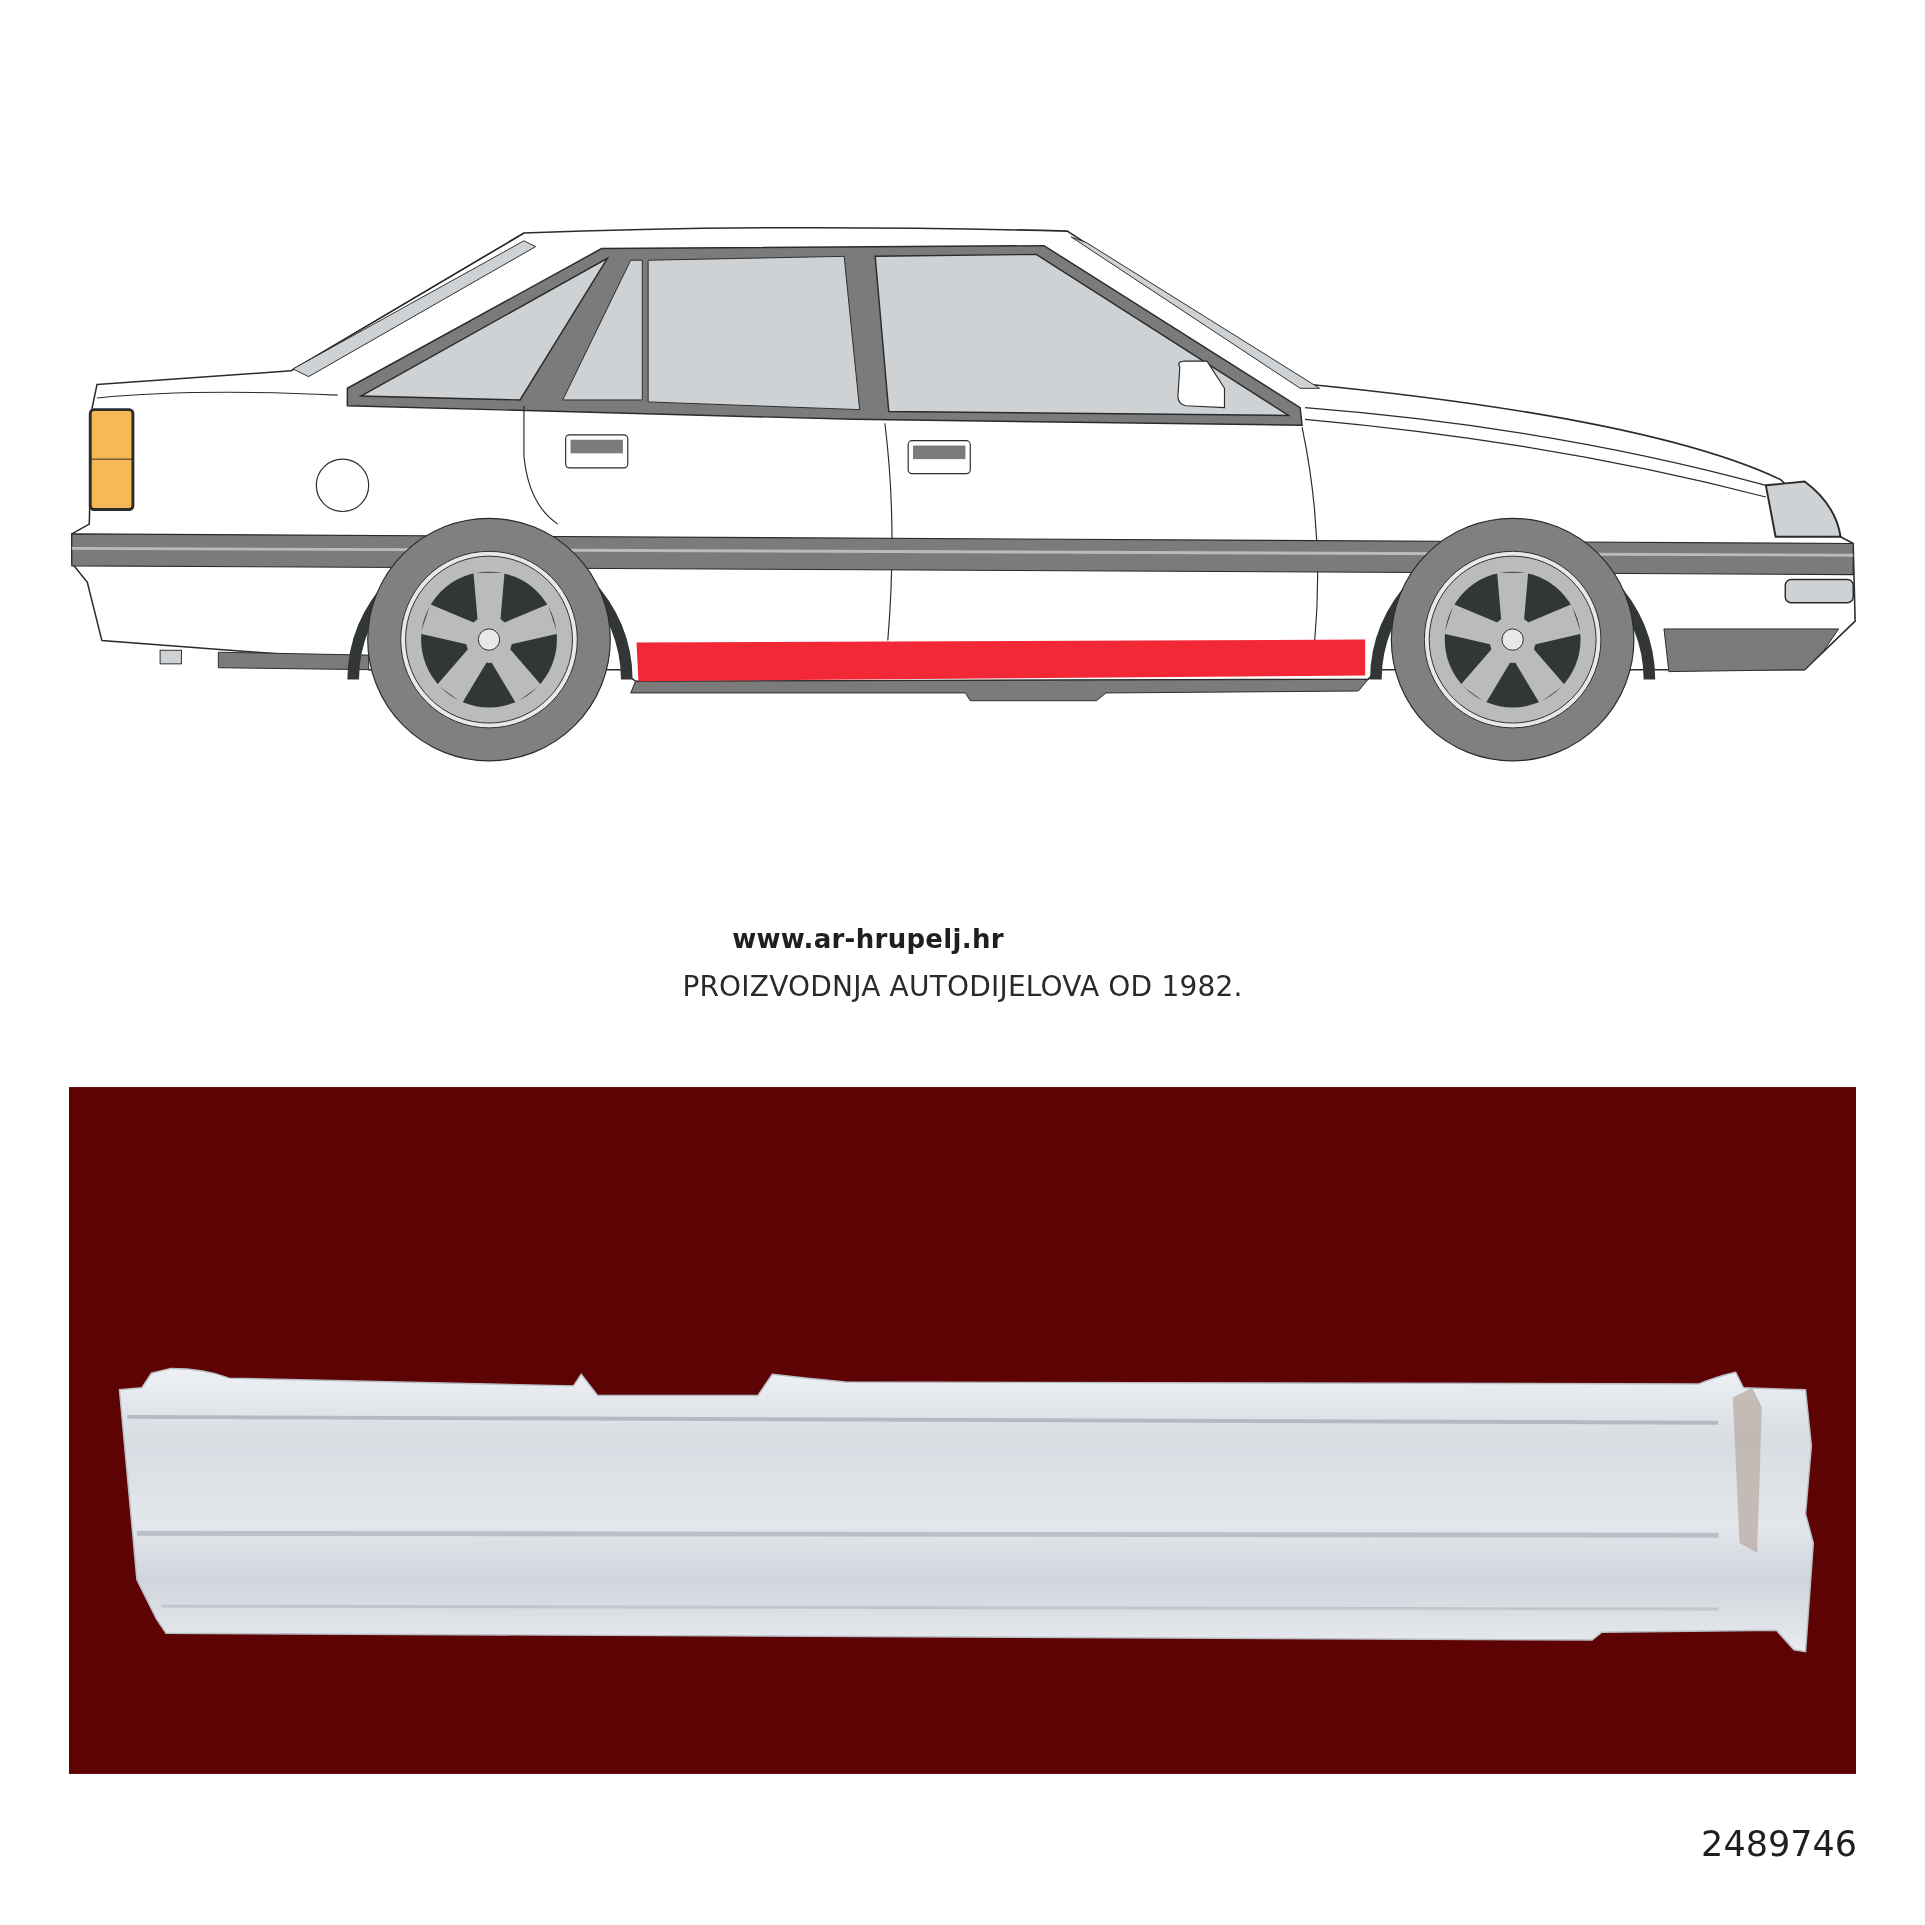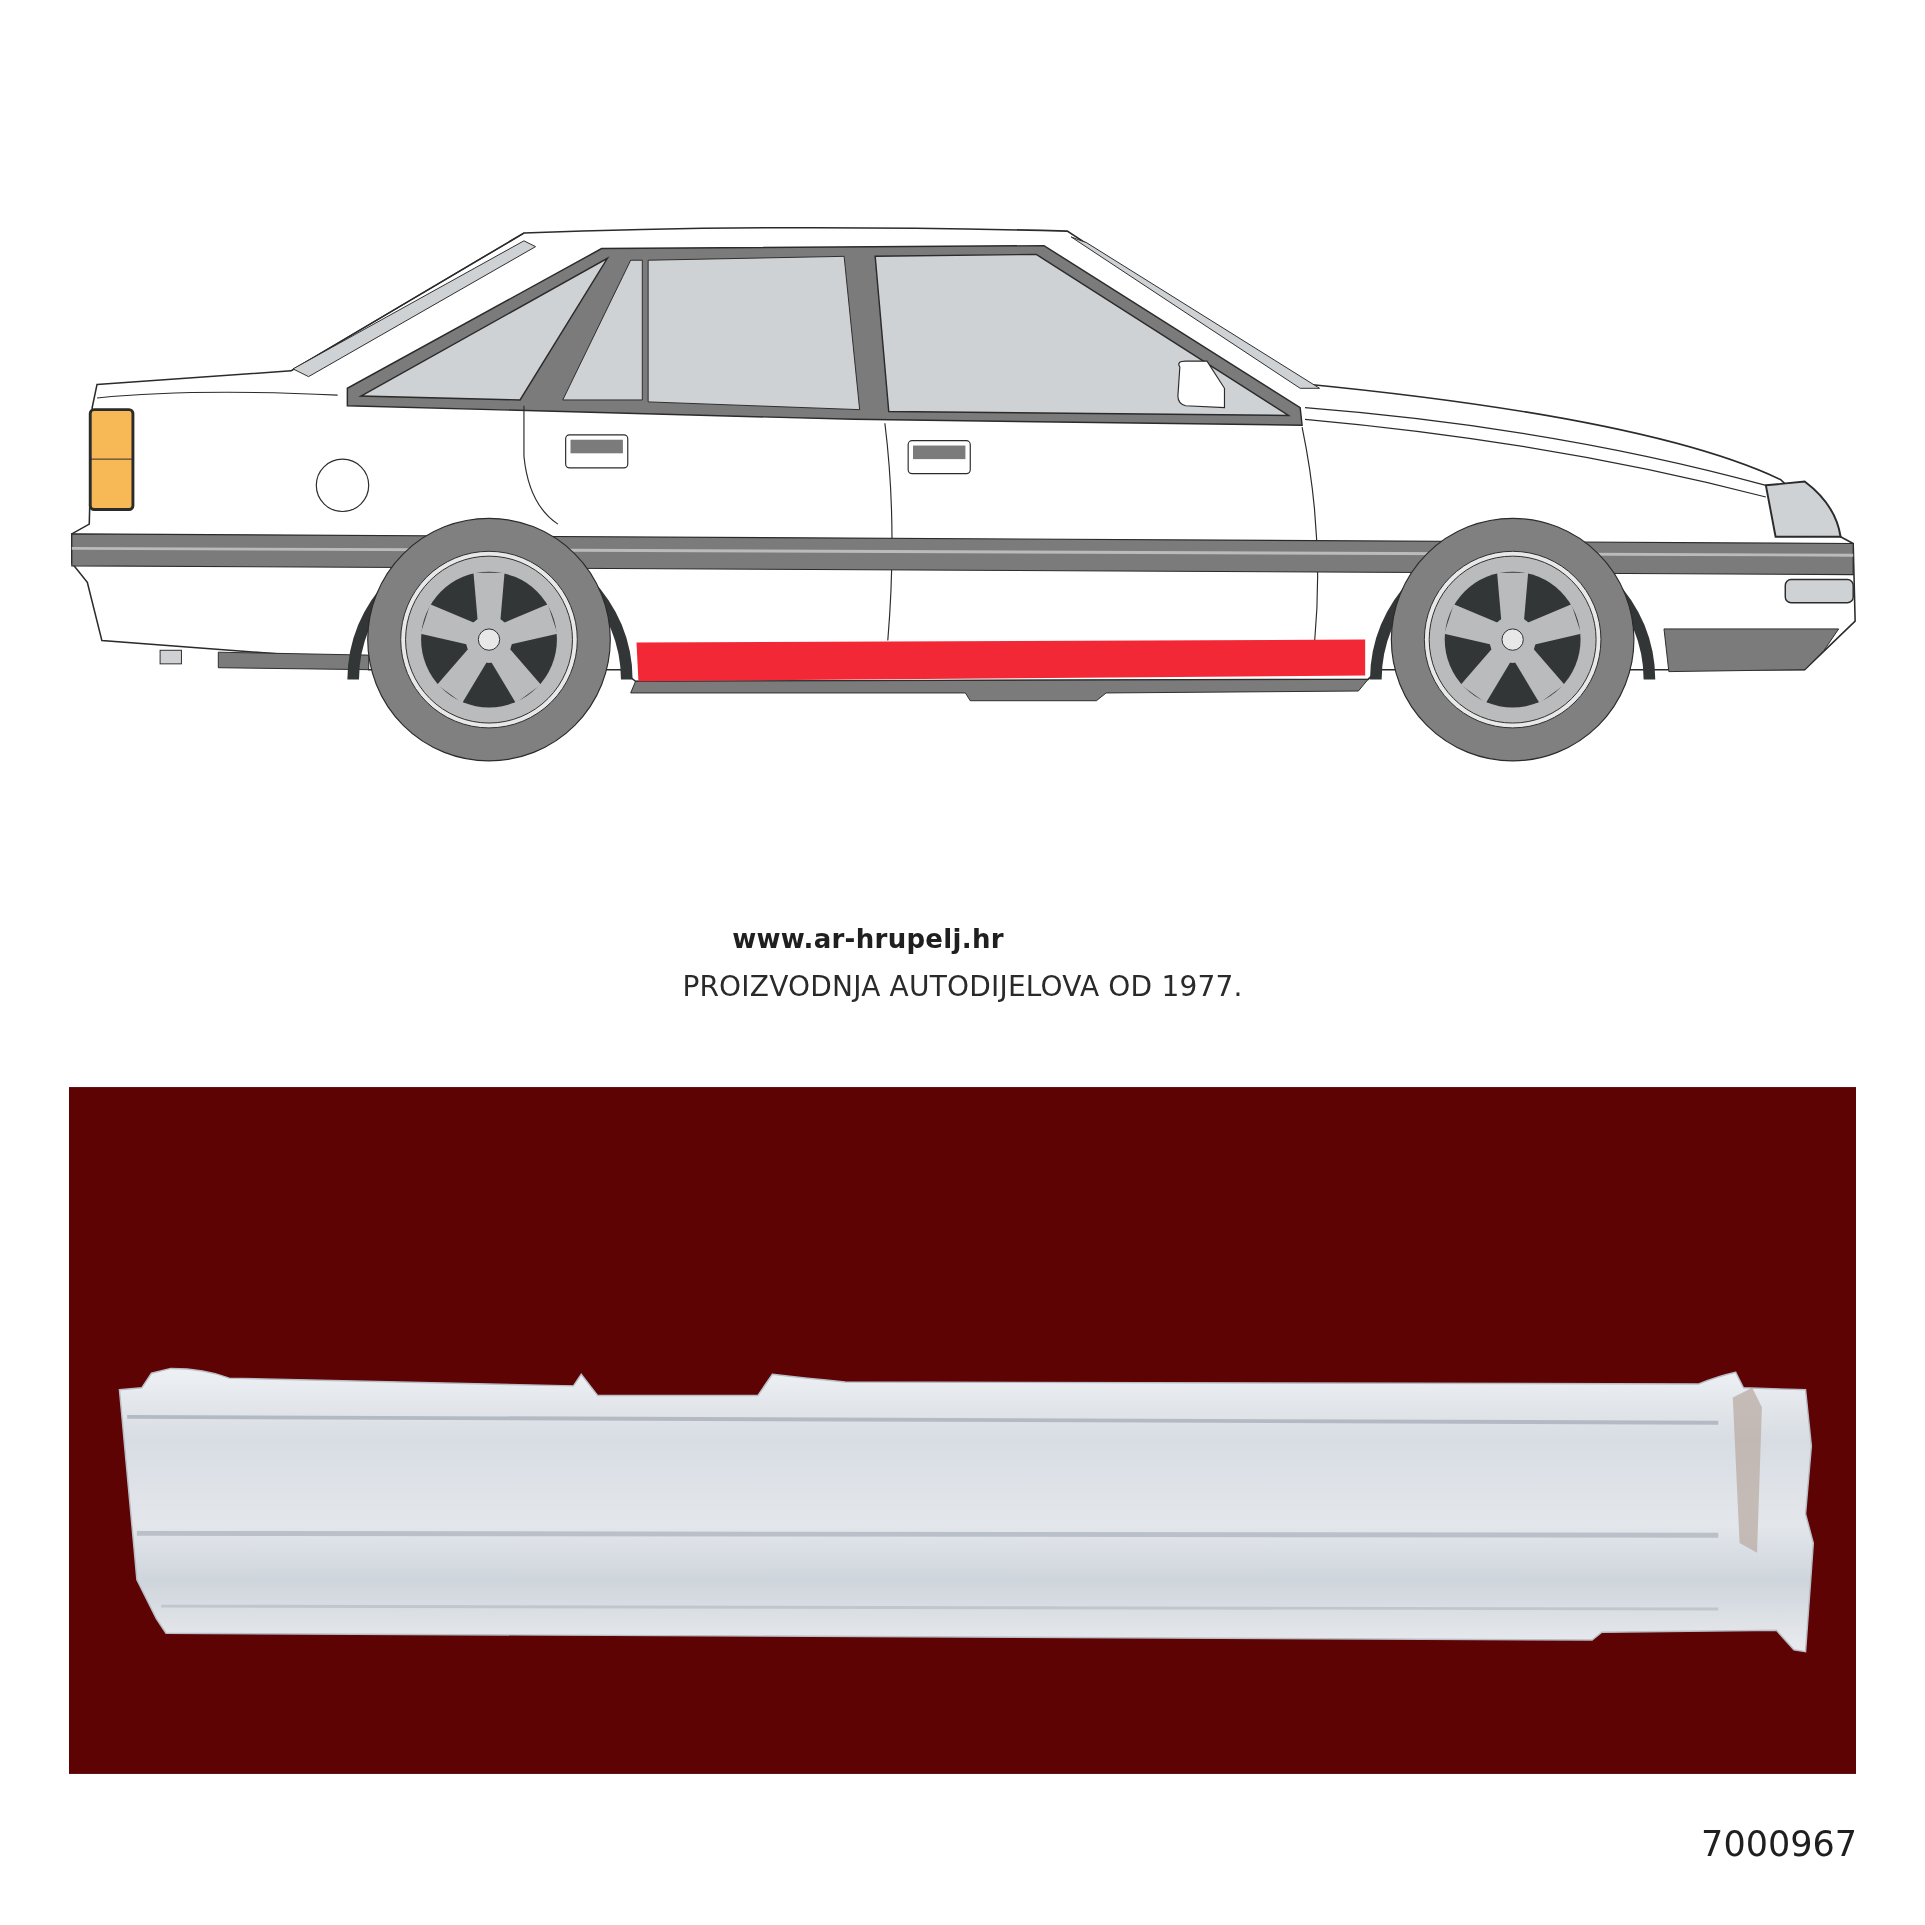--- a/index.html
+++ b/index.html
@@ -97,21 +97,21 @@
       <polygon points="1549,659 1569,659 1575,590 1543,590" transform="rotate(144 1559 659)"></polygon>
       <polygon points="1549,659 1569,659 1575,590 1543,590" transform="rotate(216 1559 659)"></polygon>
       <polygon points="1549,659 1569,659 1575,590 1543,590" transform="rotate(288 1559 659)"></polygon>
     </g>
     <circle cx="1559" cy="659" r="24" fill="#b9bbbd"></circle>
     <circle cx="1559" cy="659" r="11" fill="#e8e8e8" stroke="#2b2b2b" stroke-width="1"></circle>
   </g>
 </svg>
 
 <div class="site-url">www.ar-hrupelj.hr</div>
-<div class="tagline">PROIZVODNJA AUTODIJELOVA OD 1977.</div>
+<div class="tagline">PROIZVODNJA AUTODIJELOVA OD 1982.</div>
 
 <div class="photo-panel">
   <svg id="part" viewBox="0 0 1842 708" xmlns="http://www.w3.org/2000/svg">
     <defs>
       <linearGradient id="metal" x1="0" y1="0" x2="0" y2="1">
         <stop offset="0" stop-color="#eef1f4"></stop>
         <stop offset="0.25" stop-color="#d8dde3"></stop>
         <stop offset="0.55" stop-color="#e3e7ec"></stop>
         <stop offset="0.75" stop-color="#cfd5dc"></stop>
         <stop offset="1" stop-color="#e9ecef"></stop>
@@ -119,14 +119,14 @@
     </defs>
     <rect x="0" y="0" width="1842" height="708" fill="#5e0303"></rect>
     <path d="M52 312 L75 310 L85 295 L105 290 Q140 290 165 300 L520 308 L528 296 L545 318 L710 318 L725 296 Q760 300 800 304 L1680 306 Q1700 298 1718 294 L1726 310 L1790 312 L1796 370 L1790 440 L1798 470 L1790 582 L1778 580 L1760 560 L1580 562 L1570 570 L100 563 L90 548 L70 508 Z" fill="url(#metal)" stroke="#b8bec6" stroke-width="1.5"></path>
     <path d="M60 340 L1700 346" stroke="#b3bac3" stroke-width="4" fill="none"></path>
     <path d="M70 460 L1700 462" stroke="#b9c0c8" stroke-width="5" fill="none"></path>
     <path d="M95 535 L1700 538" stroke="#c0c6cd" stroke-width="3" fill="none"></path>
     <path d="M1715 320 L1735 310 L1745 330 L1740 480 L1722 470 Z" fill="#b8a8a0" opacity="0.7"></path>
   </svg>
 </div>
 
-<div class="part-number">7000967</div>
+<div class="part-number">2489746</div>
 
 
 </body></html>

